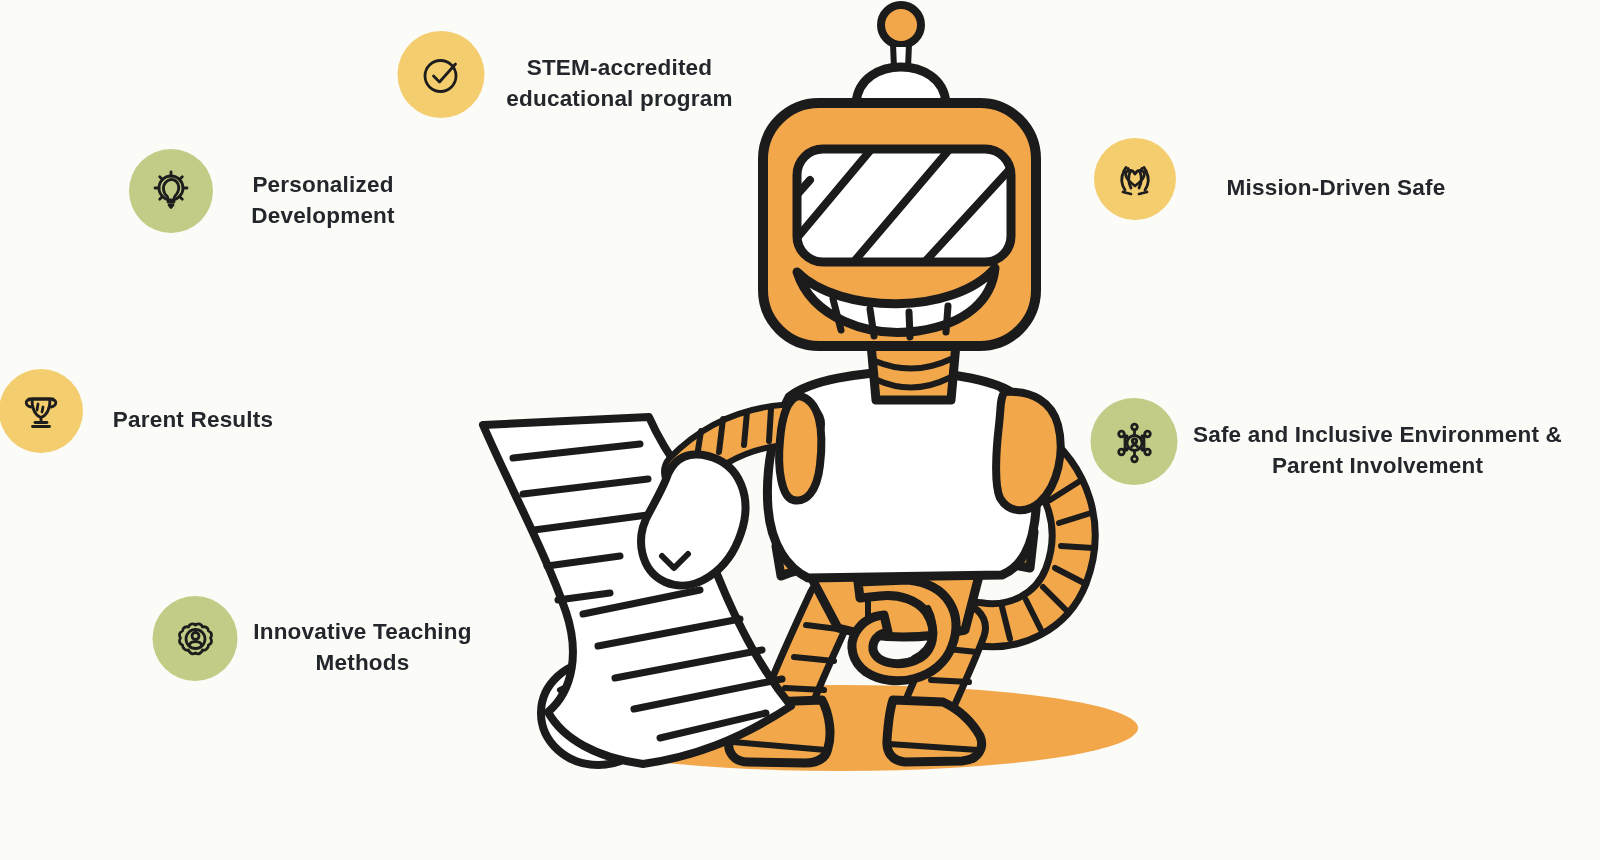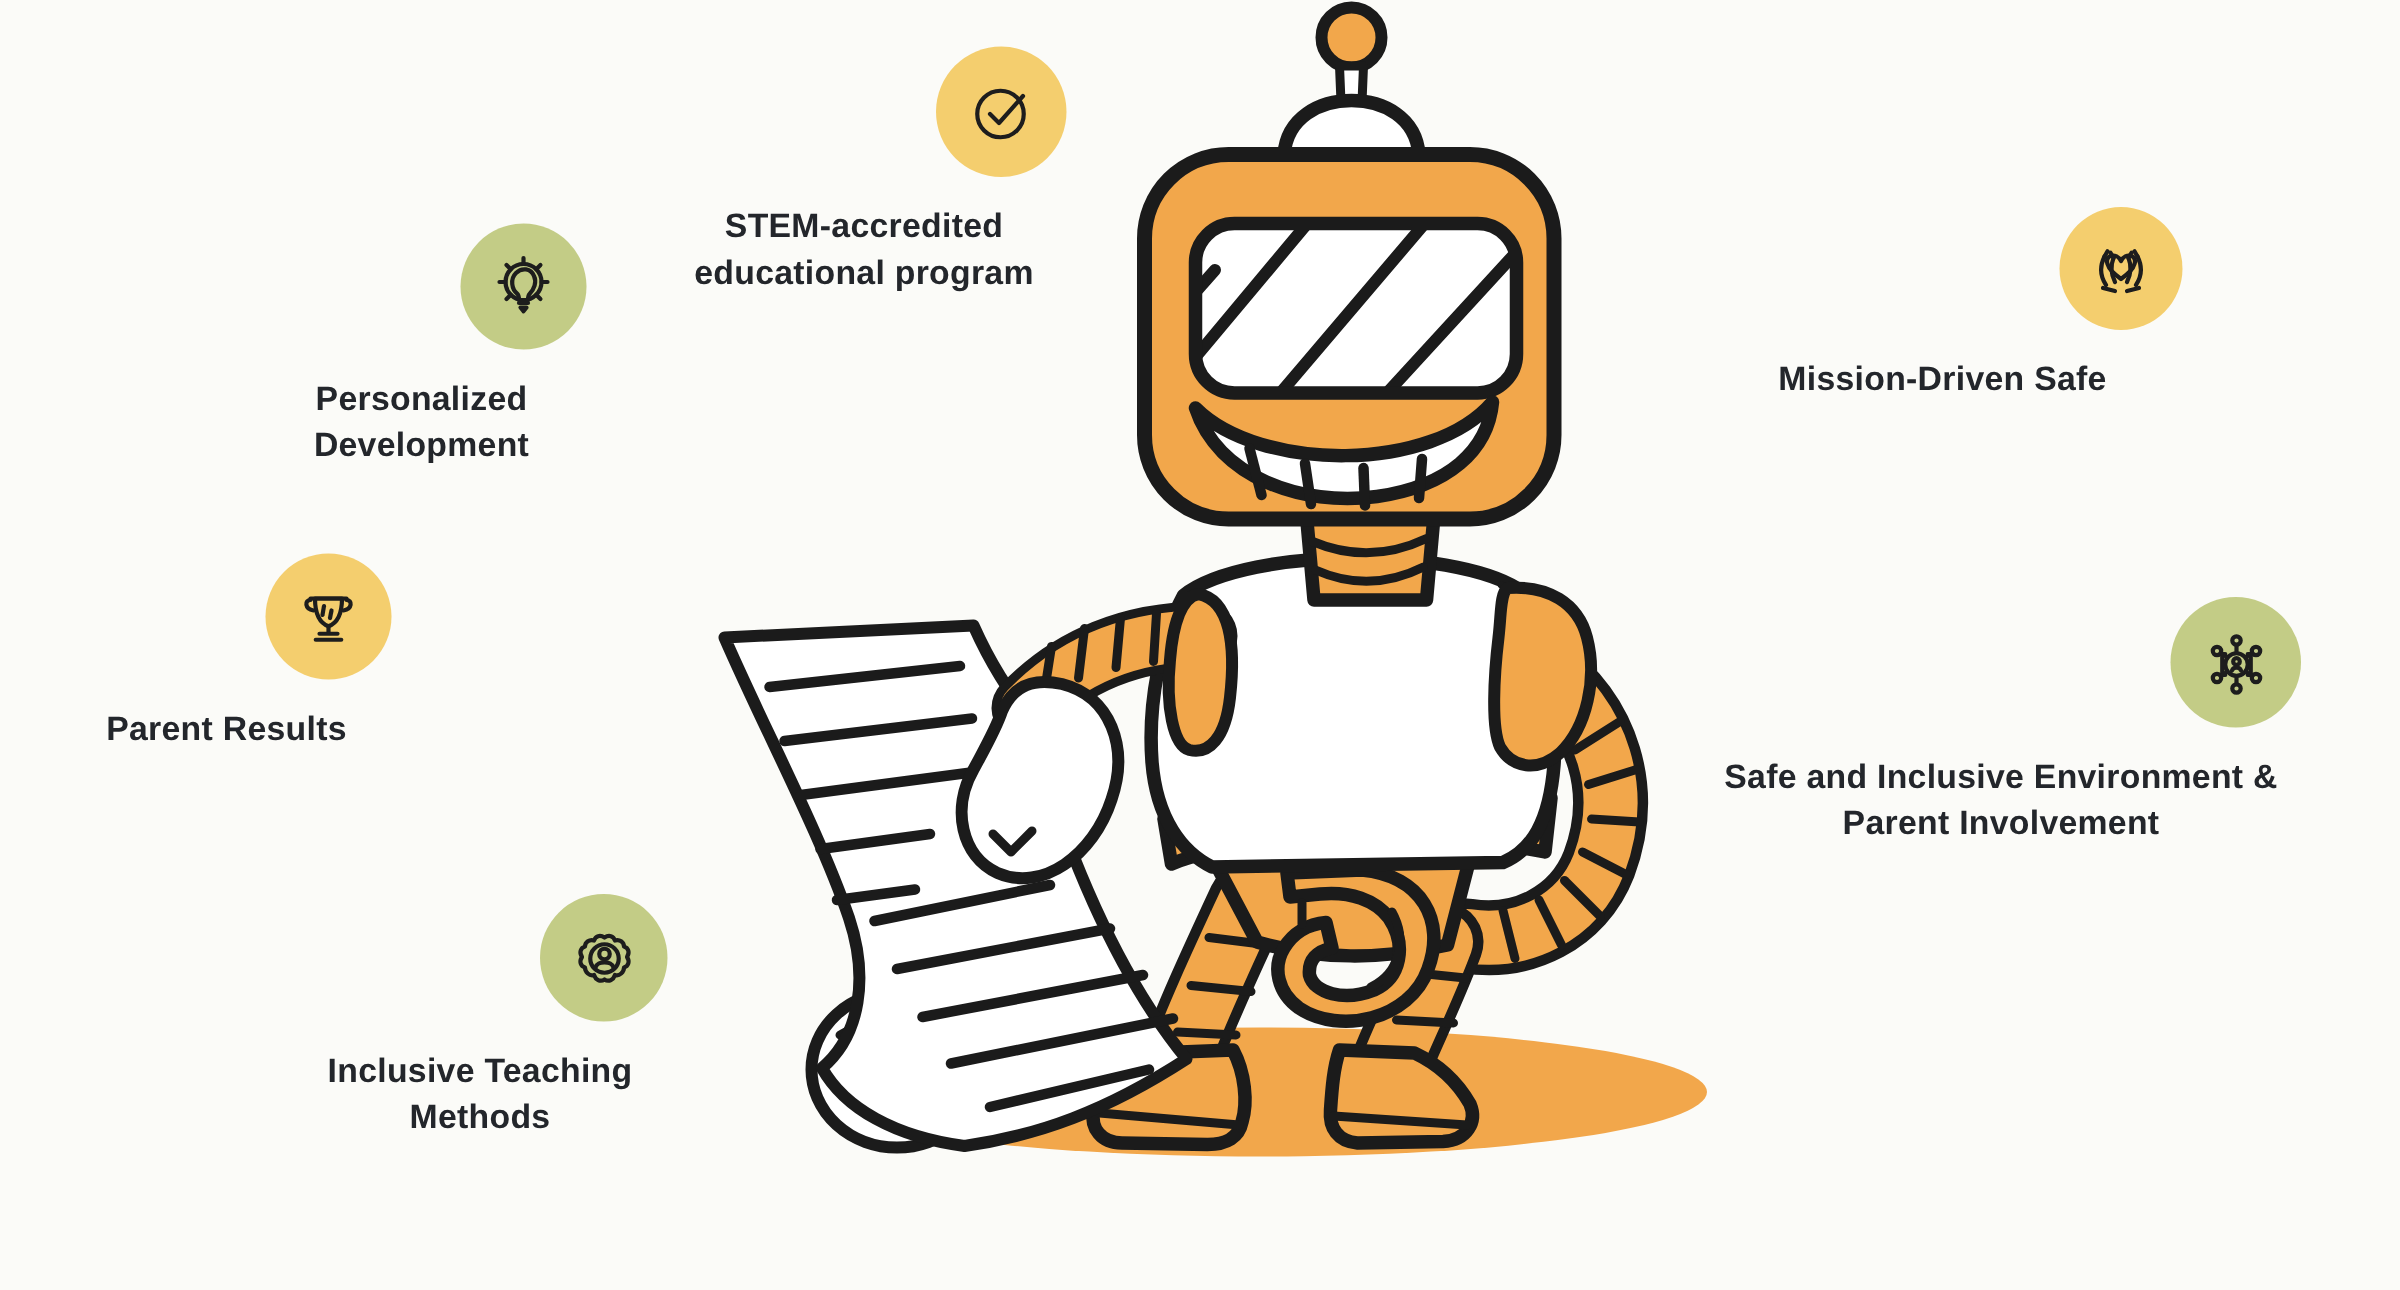--- a/index.html
+++ b/index.html
@@ -15,21 +15,21 @@
     width:1600px;height:860px;overflow:hidden;
     background:var(--background);
     font-family:"Liberation Sans", sans-serif;
     position:relative;
   }
   .stage{position:absolute;inset:0;width:1600px;height:860px;}
   .illustration{position:absolute;left:0;top:0;width:1600px;height:860px;display:block;}
   .feature{
     position:absolute;
     transform:translateX(-50%);
-    display:flex;flex-direction:column;align-items:flex-end;
+    display:flex;flex-direction:row;align-items:center;
   }
   .badge{
     border-radius:50%;
     display:flex;align-items:center;justify-content:center;
     flex:0 0 auto;
   }
   .badge.yellow{background:var(--badge-yellow);}
   .badge.green{background:var(--badge-green);}
   .badge svg{display:block;}
   .feature-label{
@@ -238,21 +238,21 @@
 
   <div class="feature f3">
     <div class="badge green">
       <svg class="icon" width="48" height="48" viewBox="0 0 48 48">
         <path d="M24,10 C27,8 30,9 31,12 C34,11 37,13 37,16 C40,17 41,20 39,23 C41,26 40,29 37,30 C37,33 34,36 31,35 C30,38 27,40 24,38 C21,40 18,38 17,35 C14,36 11,33 11,30 C8,29 7,26 9,23 C7,20 8,17 11,16 C11,13 14,11 17,12 C18,9 21,8 24,10 Z"></path>
         <circle cx="24" cy="24" r="9.5"></circle>
         <circle cx="24" cy="21" r="3.5"></circle>
         <path d="M18,30 C19,25.5 29,25.5 30,30"></path>
       </svg>
     </div>
-    <div class="feature-label">Inclusive Teaching Methods</div>
+    <div class="feature-label">Innovative Teaching Methods</div>
   </div>
 
   <div class="feature f4">
     <div class="badge yellow">
       <svg class="icon" width="48" height="48" viewBox="0 0 48 48">
         <path d="M24,19 C21,13 13,15 15,21 C16,25 20,28 24,31 C28,28 32,25 33,21 C35,15 27,13 24,19 Z"></path>
         <path d="M13,16 C10,22 10,29 14,35"></path>
         <path d="M19,17 C17,22 17,27 20,33"></path>
         <path d="M13,16 L15,12.5"></path>
           <path d="M19,17 L17,13.5"></path>

